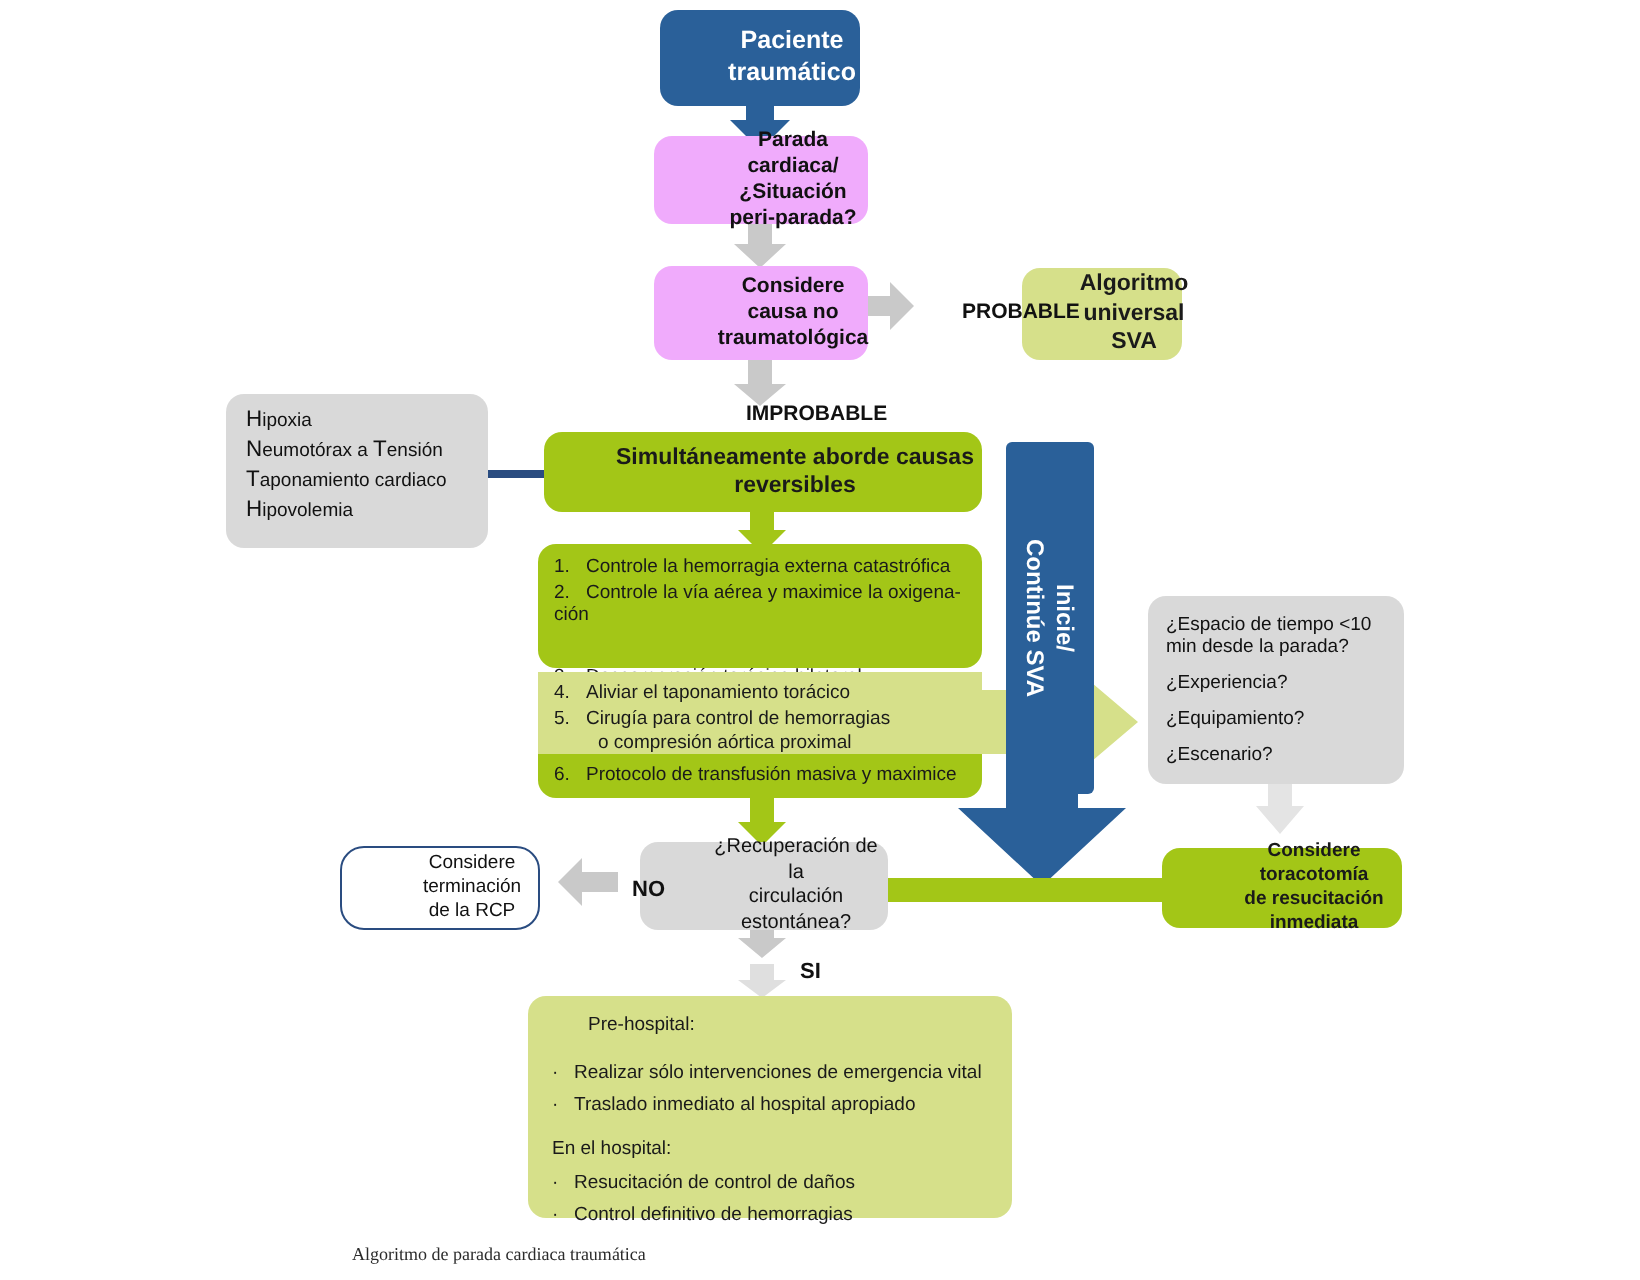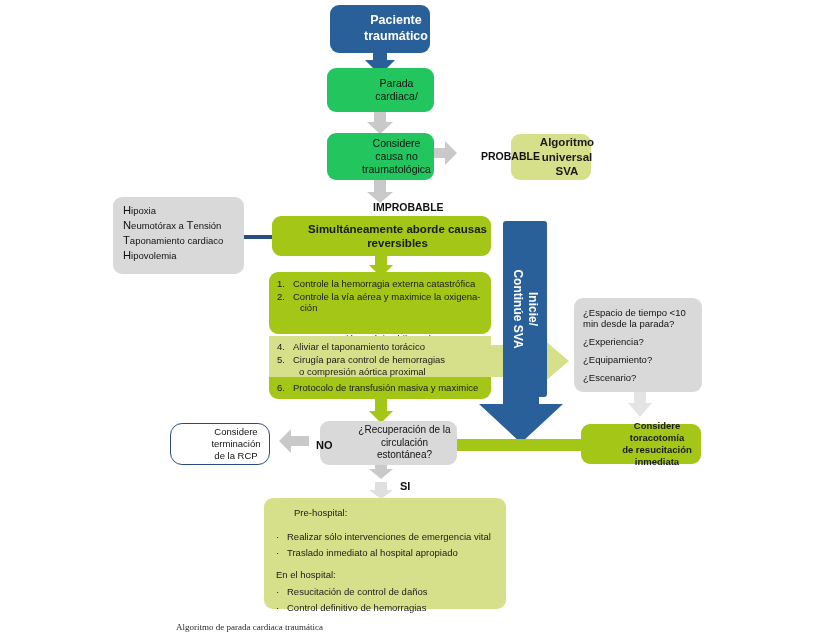--- a/index.html
+++ b/index.html
@@ -25,23 +25,23 @@
   }
   .node .txt{width:100%;padding-left:32px;}
 
   .blue{
     background:#2a6099;
     color:#ffffff;
     font-weight:bold;
     border-radius:9px;
   }
   .gray{
-    background:#22c55e;
+    background:#f0abfc;
     color:#111111;
-    font-weight:normal;
+    font-weight:bold;
     border-radius:9px;
   }
   .gray-soft{
     background:#d9d9d9;
     color:#111111;
     border-radius:9px;
   }
   .green{
     background:#a3c617;
     color:#1a1a1a;
@@ -207,20 +207,21 @@
   <div class="node blue" style="left:330px;top:5px;width:100px;height:48px;font-size:12.5px;">
     <div class="txt">
       <div>Paciente</div>
       <div>traumático</div>
     </div>
   </div>
 
   <div class="node gray" style="left:327px;top:68px;width:107px;height:44px;font-size:10.5px;">
     <div class="txt">
       <div>Parada cardiaca/</div>
+      <div>¿Situación peri-parada?</div>
     </div>
   </div>
 
   <div class="node gray" style="left:327px;top:133px;width:107px;height:47px;font-size:10.5px;">
     <div class="txt">
       <div>Considere causa no</div>
       <div>traumatológica</div>
     </div>
   </div>
 
@@ -278,21 +279,21 @@
   <div class="listbox green" style="left:269px;top:272px;width:222px;height:62px;padding:6px 6px 0 8px;font-size:9.5px;font-weight:normal;">
     <ol>
       <li style="margin-bottom:2px;">
         <span class="num">1.</span>
         <span class="body">Controle la hemorragia externa catastrófica</span>
       </li>
       <li>
         <span class="num">2.</span>
         <span class="body">Controle la vía aérea y maximice la oxigena-</span>
       </li>
-      <li style="margin-bottom:20px;gap:23px;">
+      <li style="margin-bottom:20px;">
         <span class="num"></span>
         <span class="body" style="margin-left:-16px;">ción</span>
       </li>
       <li>
         <span class="num">3.</span>
         <span class="body">Descompresión torácica bilateral</span>
       </li>
     </ol>
   </div>
 
@@ -344,21 +345,21 @@
 
   <div class="node white-box" style="left:170px;top:423px;width:100px;height:42px;font-size:9.5px;">
     <div class="txt">
       <div>Considere terminación</div>
       <div>de la RCP</div>
     </div>
   </div>
 
   <div class="label" style="left:289px;top:439px;font-size:11px;">NO</div>
 
-  <div class="node gray-soft" style="left:320px;top:421px;width:137px;height:44px;font-size:10px;">
+  <div class="node gray-soft" style="left:320px;top:421px;width:124px;height:44px;font-size:10px;">
     <div class="txt">
       <div>¿Recuperación de la</div>
       <div>circulación estontánea?</div>
     </div>
   </div>
 
   <div class="node green" style="left:581px;top:424px;width:120px;height:40px;font-size:9.5px;">
     <div class="txt">
       <div>Considere toracotomía</div>
       <div>de resucitación inmediata</div>

